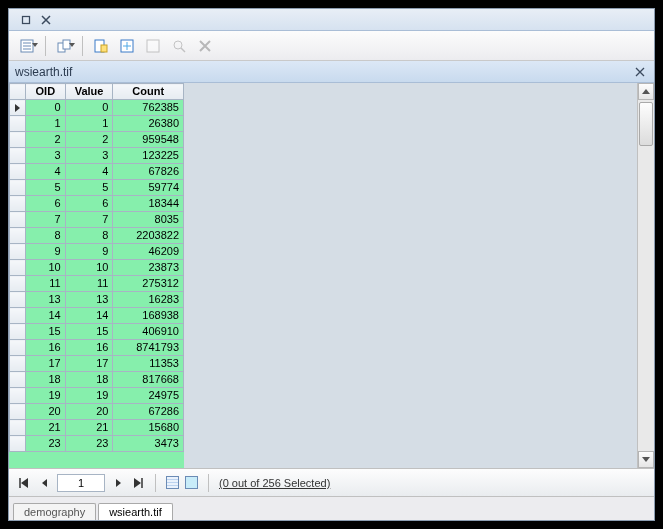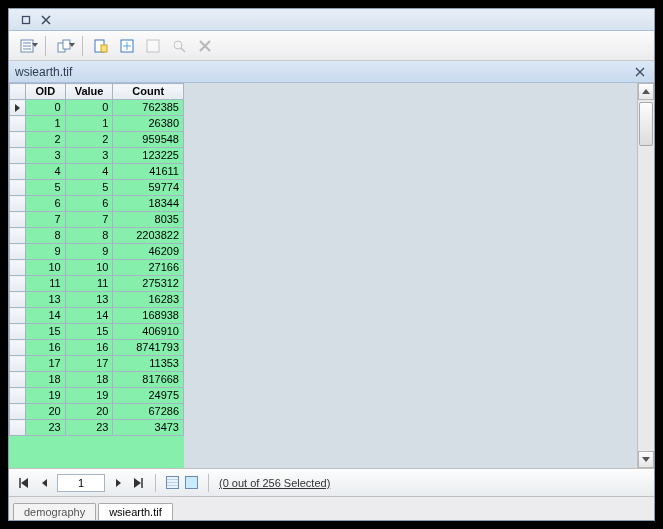--- a/index.html
+++ b/index.html
@@ -322,21 +322,21 @@
             <tr>
               <td class="rowhdr" style="text-align: center;"></td>
               <td>3</td>
               <td>3</td>
               <td>123225</td>
             </tr>
             <tr>
               <td class="rowhdr" style="text-align: center;"></td>
               <td>4</td>
               <td>4</td>
-              <td>41611</td>
+              <td>67826</td>
             </tr>
             <tr>
               <td class="rowhdr" style="text-align: center;"></td>
               <td>5</td>
               <td>5</td>
               <td>59774</td>
             </tr>
             <tr>
               <td class="rowhdr" style="text-align: center;"></td>
               <td>6</td>
@@ -358,21 +358,21 @@
             <tr>
               <td class="rowhdr" style="text-align: center;"></td>
               <td>9</td>
               <td>9</td>
               <td>46209</td>
             </tr>
             <tr>
               <td class="rowhdr" style="text-align: center;"></td>
               <td>10</td>
               <td>10</td>
-              <td>27166</td>
+              <td>23873</td>
             </tr>
             <tr>
               <td class="rowhdr" style="text-align: center;"></td>
               <td>11</td>
               <td>11</td>
               <td>275312</td>
             </tr>
             <tr>
               <td class="rowhdr" style="text-align: center;"></td>
               <td>13</td>
@@ -413,20 +413,26 @@
               <td class="rowhdr" style="text-align: center;"></td>
               <td>19</td>
               <td>19</td>
               <td>24975</td>
             </tr>
             <tr>
               <td class="rowhdr" style="text-align: center;"></td>
               <td>20</td>
               <td>20</td>
               <td>67286</td>
+            </tr>
+            <tr>
+              <td class="rowhdr" style="text-align: center;"></td>
+              <td>21</td>
+              <td>21</td>
+              <td>15680</td>
             </tr>
             <tr>
               <td class="rowhdr" style="text-align: center;"></td>
               <td>23</td>
               <td>23</td>
               <td>3473</td>
             </tr>
           </tbody>
       </table>
     </div>

